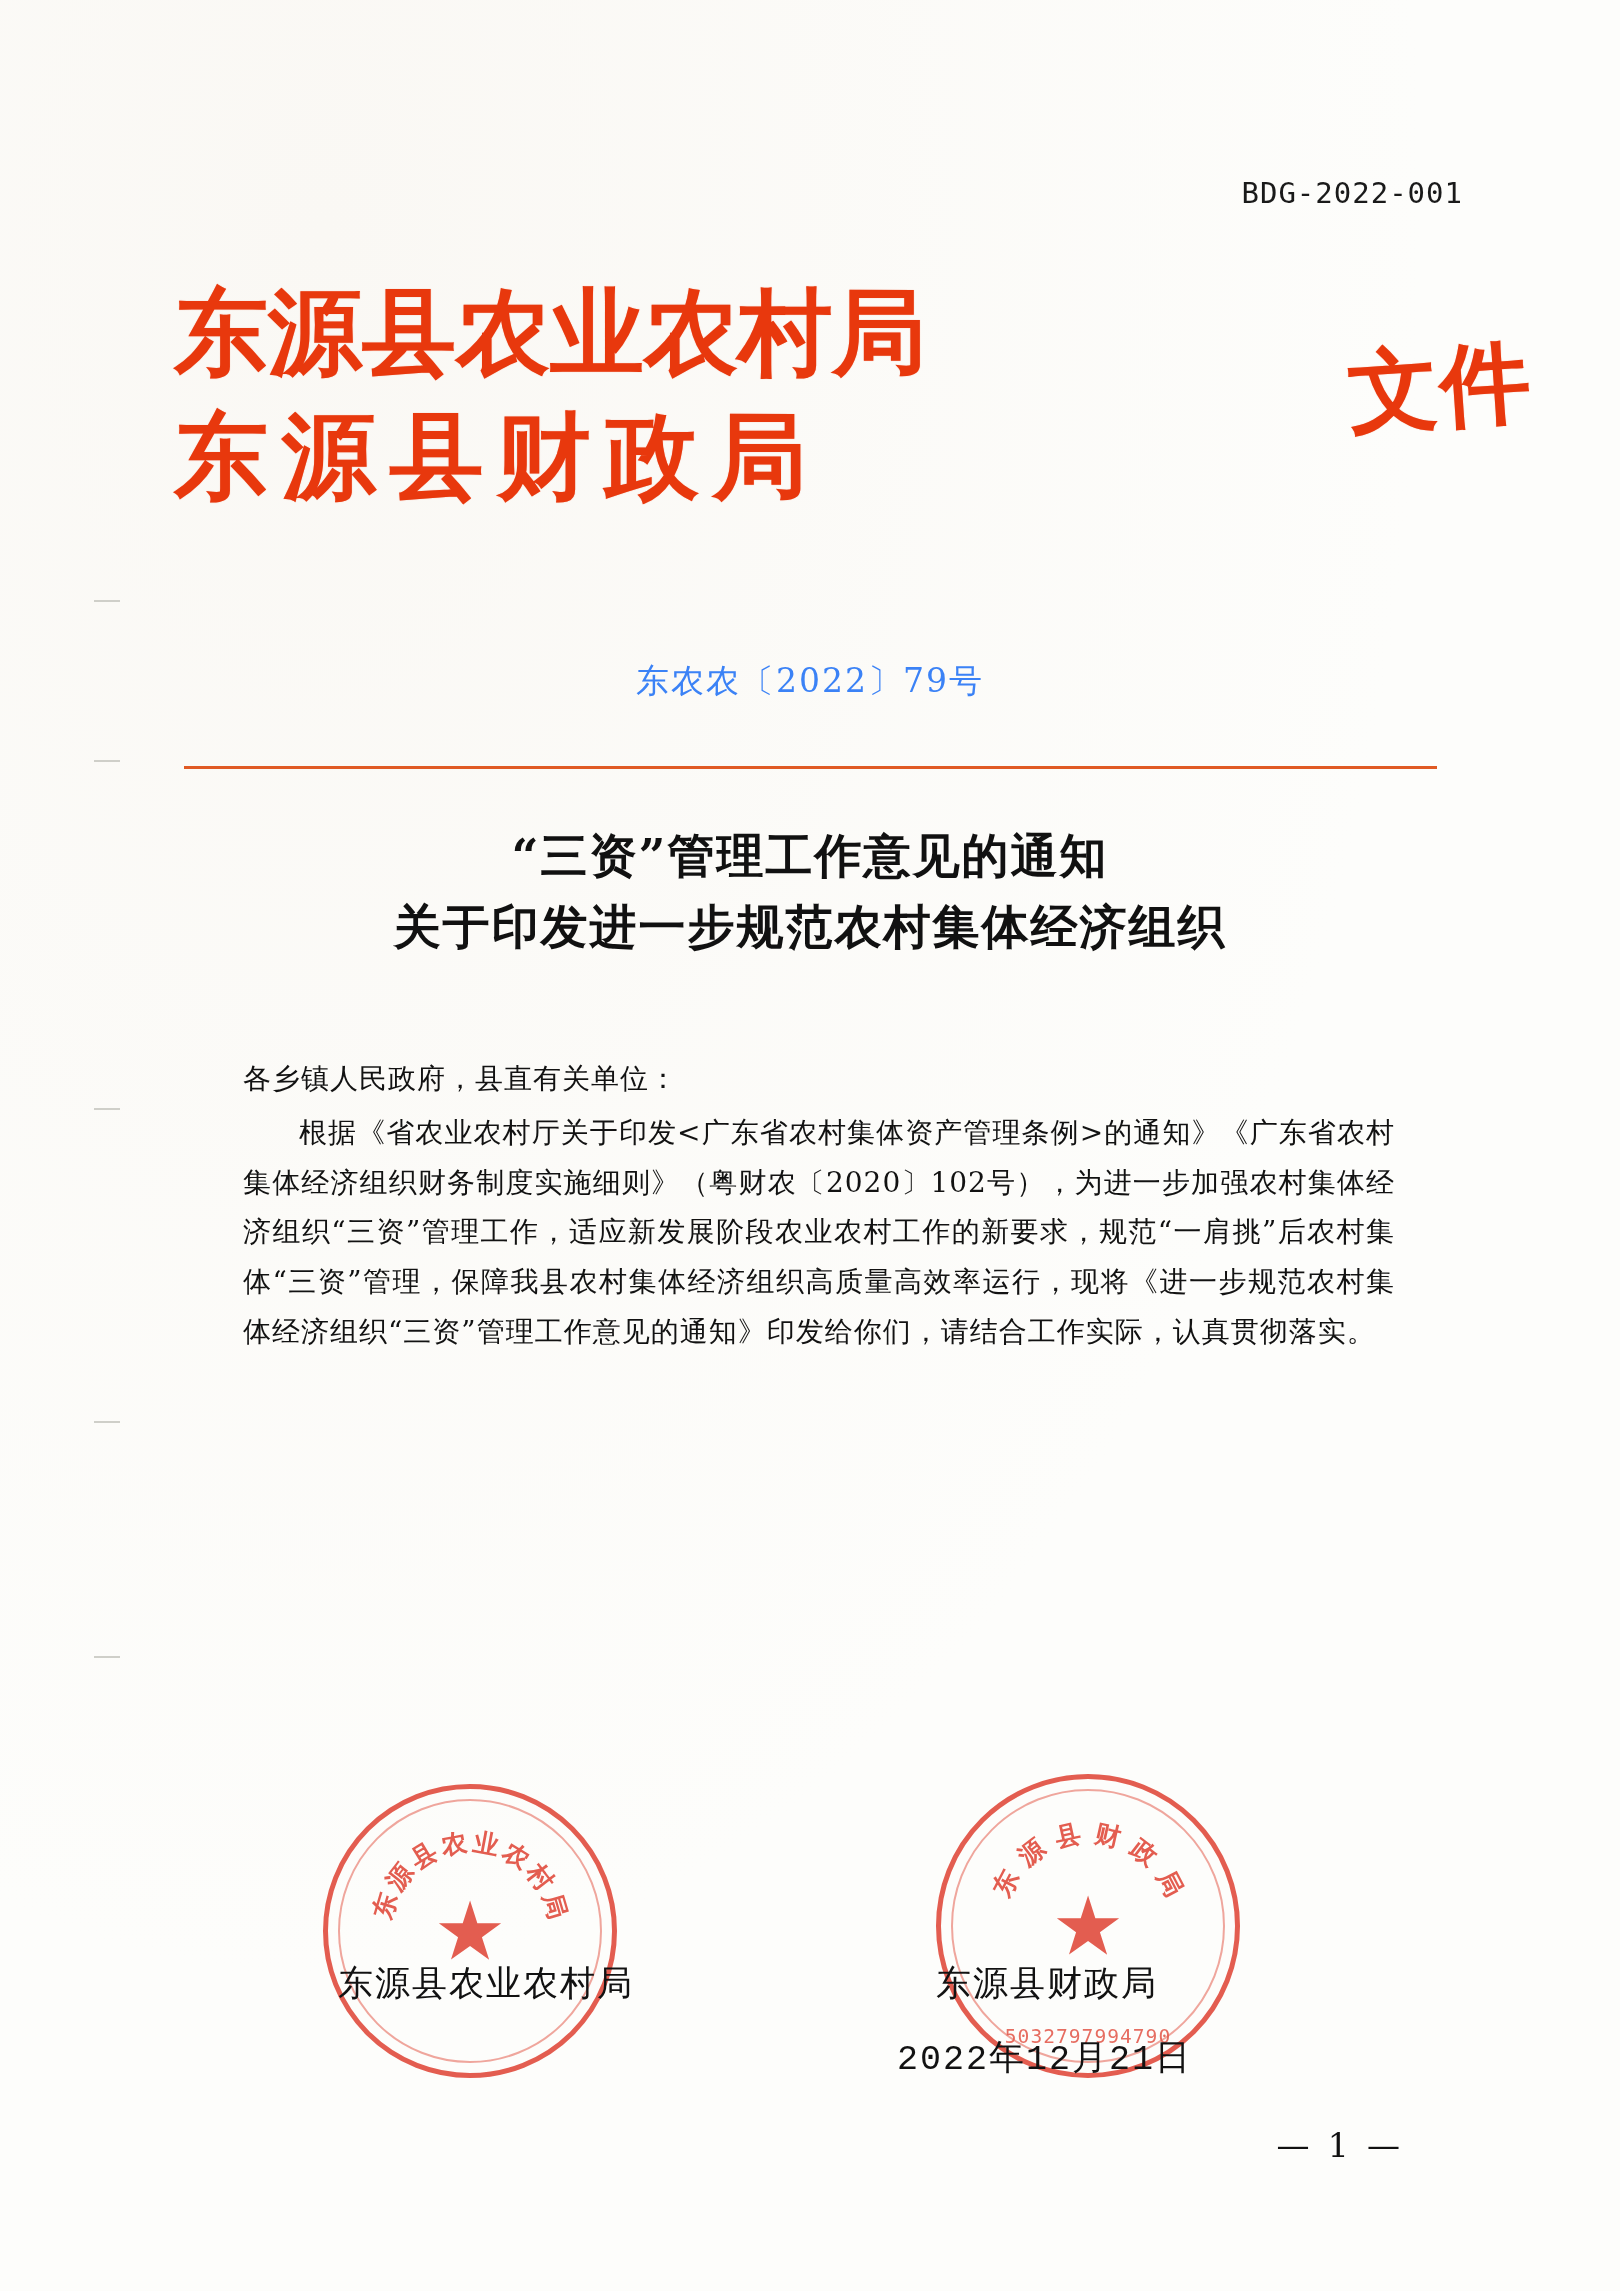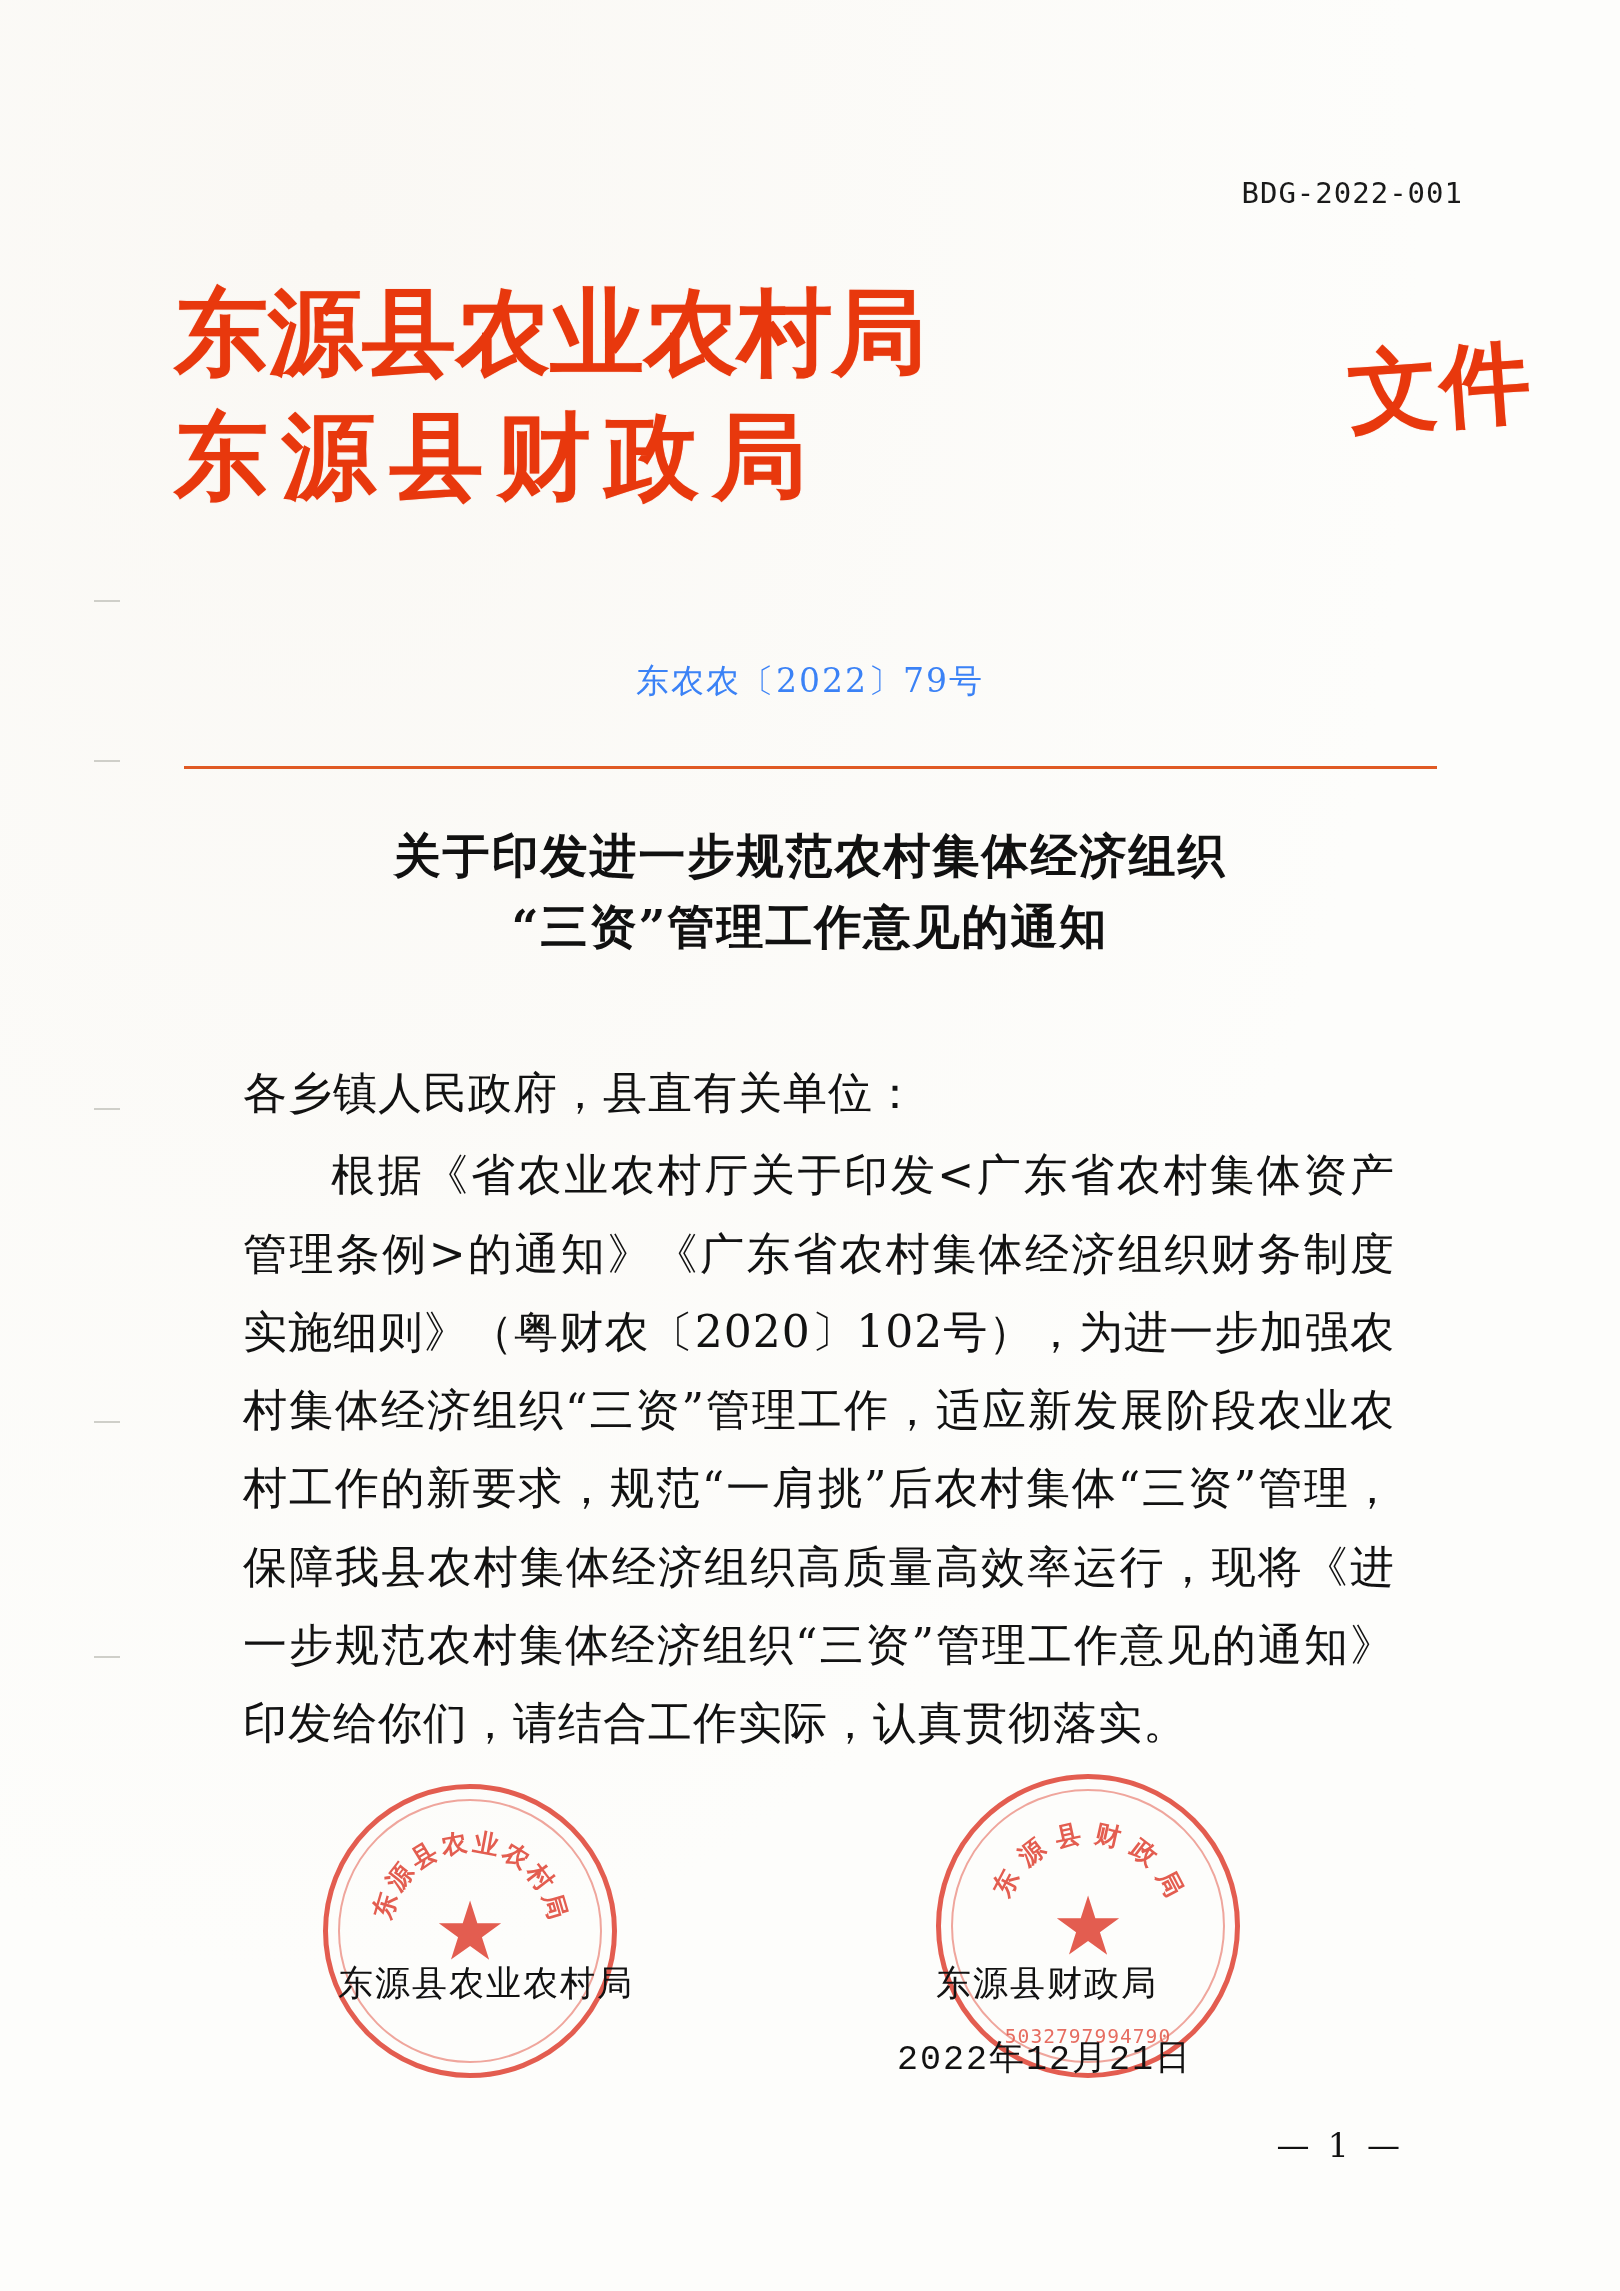--- a/index.html
+++ b/index.html
@@ -110,21 +110,21 @@
     line-height: 1.5;
     letter-spacing: 2px;
     color: #111;
   }
 
   .body-text {
     position: absolute;
     top: 1054px;
     left: 243px;
     width: 1152px;
-    font-size: 44px;
+    font-size: 28px;
     line-height: 1.78;
     letter-spacing: 1px;
     color: #121212;
     text-align: justify;
   }
   .body-text p { margin: 0 0 3.9px 0; }
   .body-text p.indent { text-indent: 2em; }
 
   .signatures {
     position: absolute;
@@ -240,22 +240,22 @@
       <div class="mast-line l2">东源县财政局</div>
     </div>
     <div class="mast-suffix">文件</div>
   </div>
 
   <div class="doc-number">东农农〔2022〕79号</div>
 
   <div class="red-rule"></div>
 
   <div class="title">
+    <div>“三资”管理工作意见的通知</div>
     <div>关于印发进一步规范农村集体经济组织</div>
-    <div>“三资”管理工作意见的通知</div>
   </div>
 
   <div class="body-text">
     <p>各乡镇人民政府，县直有关单位：</p>
     <p class="indent">根据《省农业农村厅关于印发&lt;广东省农村集体资产管理条例&gt;的通知》《广东省农村集体经济组织财务制度实施细则》（粤财农〔2020〕102号），为进一步加强农村集体经济组织“三资”管理工作，适应新发展阶段农业农村工作的新要求，规范“一肩挑”后农村集体“三资”管理，保障我县农村集体经济组织高质量高效率运行，现将《进一步规范农村集体经济组织“三资”管理工作意见的通知》印发给你们，请结合工作实际，认真贯彻落实。</p>
   </div>
 
   <div class="seal" id="seal-agri">
     <div class="seal-inner-ring"></div>
     <div class="seal-star">

